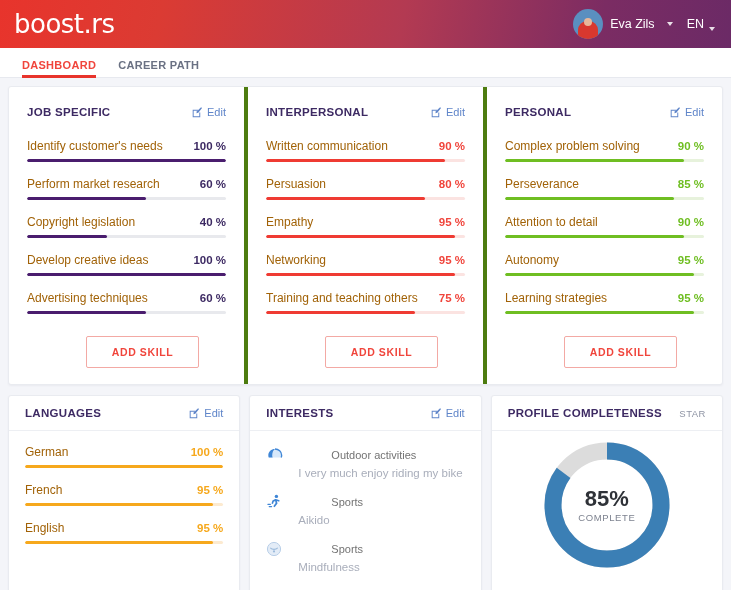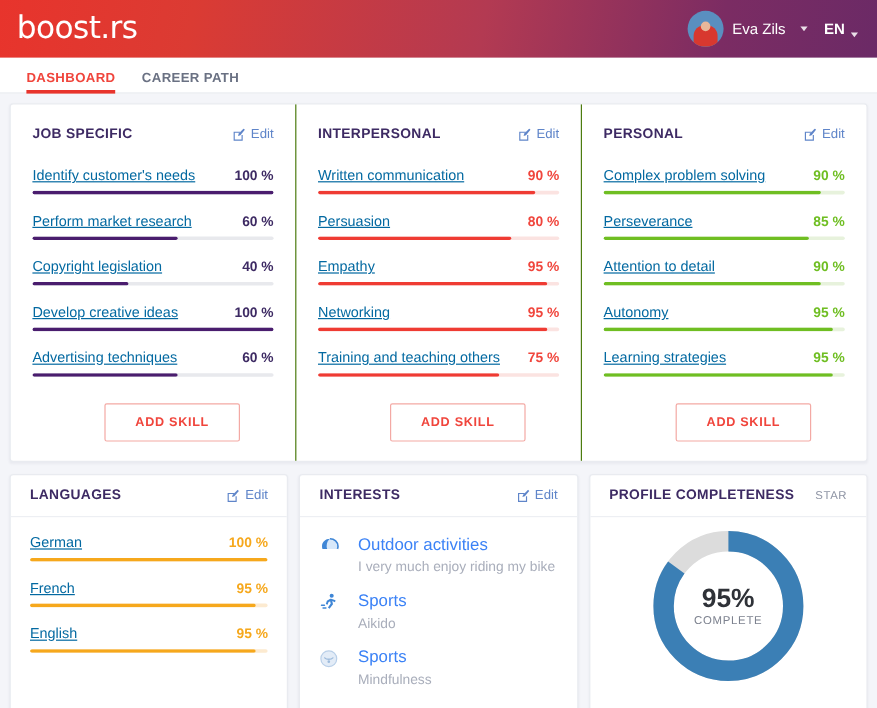--- a/index.html
+++ b/index.html
@@ -39,21 +39,21 @@
   .avatar .head {
     position: absolute; width: 8px; height: 8px; left: 11px; top: 9px;
     background: #e8b79a; border-radius: 50%;
   }
   .user-name { color: #fff; font-size: 12.5px; }
   .caret {
     width: 0; height: 0; border-left: 3.5px solid transparent;
     border-right: 3.5px solid transparent; border-top: 4px solid rgba(255,255,255,.85);
     display: inline-block; margin-left: 5px;
   }
-  .lang { color: #fff; font-size: 12.5px; display: flex; align-items: flex-end; font-weight: bold; }
+  .lang { color: #fff; font-size: 12.5px; display: flex; align-items: flex-end; }
 
   
   .tabbar {
     height: 30px; background: #fff;
     display: flex; align-items: flex-end;
     padding-left: 22px; gap: 22px;
     border-bottom: 1px solid #e7e9ef;
   }
   .tab {
     font-size: 11px; font-weight: bold; letter-spacing: .3px;
@@ -66,21 +66,21 @@
   }
 
   
   .content { padding: 8px 8px 0 8px; }
   .card {
     background: #fff; border: 1px solid #e9ebf0; border-radius: 3px;
     box-shadow: 0 1px 2px rgba(40,45,70,.05);
   }
   .skills-card { display: flex; margin-bottom: 10px; }
   .skill-col { flex: 1 1 0; padding: 12px 18px 16px 18px; }
-  .skill-col + .skill-col { border-left: 1px solid #4d7c0f; }
+  .skill-col + .skill-col { border-left: 4px solid #4d7c0f; }
 
   .card-head {
     display: flex; align-items: center; justify-content: space-between;
     height: 26px;
   }
   .card-title {
     font-size: 11.5px; font-weight: bold; color: #3d2a63; letter-spacing: .3px;
   }
   .edit-btn {
     display: flex; align-items: center; gap: 4px;
@@ -90,21 +90,21 @@
   .star-label { font-size: 9.5px; color: #8e94a4; letter-spacing: .5px; }
 
   
   .rows { margin-top: 14px; }
   .row { margin-bottom: 15px; }
   .row:last-child { margin-bottom: 0; }
   .row-top {
     display: flex; justify-content: space-between; align-items: baseline;
     margin-bottom: 6px;
   }
-  .row-label { font-size: 12px; color: #0369a1; text-decoration: underline; }
+  .row-label { font-size: 12px; color: #a16207; }
   .row-pct { font-size: 11.5px; font-weight: bold; }
   .bar { height: 3px; background: #e8e9ed; border-radius: 2px; overflow: hidden; }
   .bar-fill { height: 100%; border-radius: 2px; }
 
   .c-purple .row-pct { color: #3d2a63; }
   .c-purple .bar-fill { background: #4a1d6e; }
   .c-red .row-pct { color: #f0453c; }
   .c-red .bar-fill { background: #ef3b33; }
   .c-red .bar { background: #fbe3e1; }
   .c-green .row-pct { color: #6fbe22; }
@@ -131,21 +131,21 @@
     padding: 11px 16px; border-bottom: 1px solid #edeff3;
     display: flex; align-items: center; justify-content: space-between;
   }
   .b-body { padding: 14px 16px 10px 16px; }
 
   
   .interest {
     display: flex; gap: 12px; align-items: flex-start; margin-bottom: 11px;
   }
   .int-ico { width: 20px; flex: none; padding-top: 2px; }
-  .int-title { font-size: 14px; color: #3b82f6; line-height: 15px; }
+  .int-title { font-size: 11px; color: #737373; line-height: 15px; margin-left: 33px; }
   .int-sub { font-size: 11.5px; color: #a9aebb; line-height: 15px; }
 
   
   .donut-wrap { display: flex; justify-content: center; padding-top: 8px; }
   .donut { position: relative; width: 132px; height: 132px; }
   .donut-center {
     position: absolute; inset: 0; display: flex; flex-direction: column;
     align-items: center; justify-content: center;
   }
   .donut-pct { font-size: 22px; font-weight: bold; color: #2f3238; line-height: 1; }
@@ -477,21 +477,21 @@
         <span class="card-title">PROFILE COMPLETENESS</span>
         <span class="star-label">STAR</span>
       </div>
       <div class="donut-wrap">
         <div class="donut">
           <svg width="132" height="132" viewBox="0 0 132 132">
             <circle id="donut-track" cx="66" cy="66" r="54" fill="none" stroke="#dcdcdc" stroke-width="17"></circle>
             <circle id="donut-value" cx="66" cy="66" r="54" fill="none" stroke="#3b7fb5" stroke-width="17" transform="rotate(-90 66 66)" stroke-dasharray="288.398205599543 339.29200658769764"></circle>
           </svg>
           <div class="donut-center">
-            <span class="donut-pct">95%</span>
+            <span class="donut-pct">85%</span>
             <span class="donut-lbl">COMPLETE</span>
           </div>
         </div>
       </div>
     </div>
 
   </div>
 </div>
 
 </body></html>

